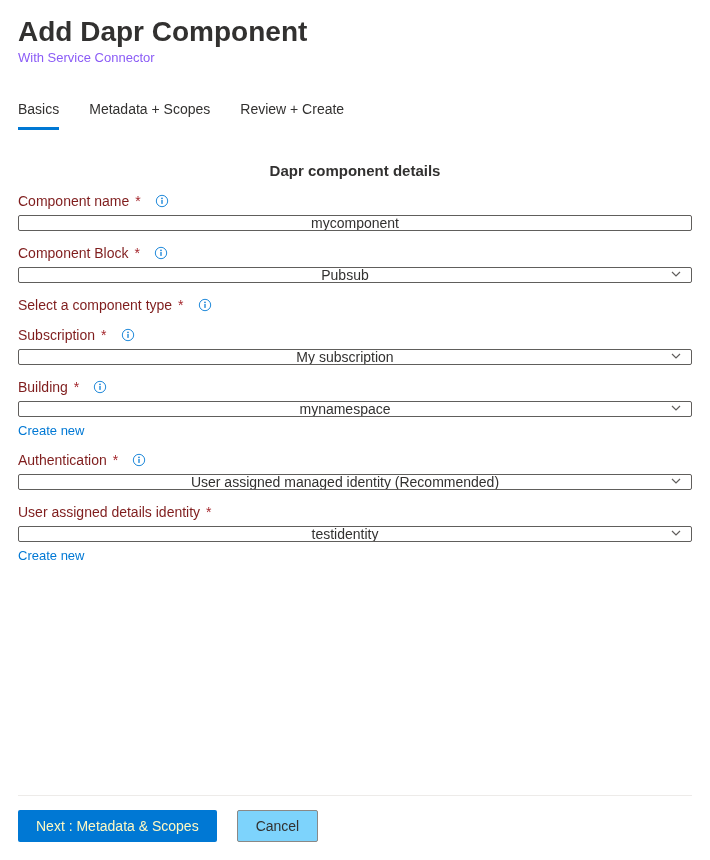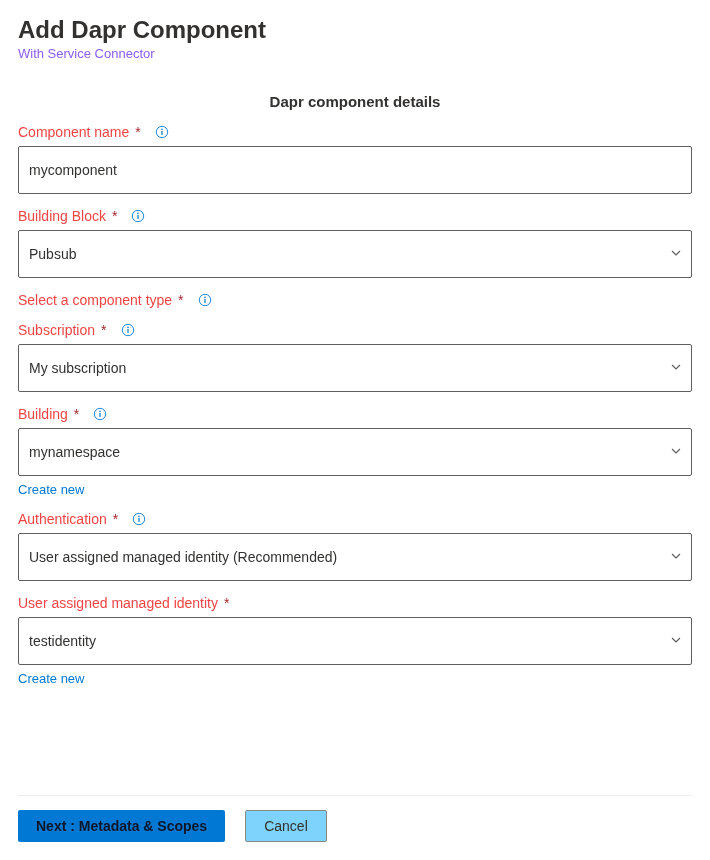--- a/index.html
+++ b/index.html
@@ -6,52 +6,52 @@
   html, body {
     margin: 0; padding: 0;
     font-family: "Segoe UI", -apple-system, BlinkMacSystemFont, sans-serif;
     font-size: 14px;
     color: #323130;
     background: #fff;
     width: 710px; height: 860px;
   }
   .panel { padding: 16px 18px 0 18px; height: 860px; display: flex; flex-direction: column; }
   .header-row { display: flex; justify-content: space-between; align-items: flex-start; }
-  .title { font-size: 24px; font-weight: 600; margin: 0; }
+  .title { font-size: 28px; font-weight: 600; margin: 0; }
   .subtitle { font-size: 13px; color: #8b5cf6; margin: 2px 0 0 0; }
   .close { cursor: pointer; font-size: 18px; line-height: 1; color: #605e5c; padding: 4px; }
   .tabs { display: flex; gap: 30px; margin-top: 30px; border-bottom: none; }
   .tab { padding: 6px 0 10px 0; font-size: 14px; color: #323130; cursor: pointer; }
   .tab.active { color: #323130; border-bottom: 3px solid #0078d4; font-weight: 400; }
   .section-title { font-weight: 700; font-size: 15px; margin: 32px 0 14px 0; text-align: center; }
   .field { margin-bottom: 14px; }
   .field-label-row { display: flex; align-items: center; gap: 4px; margin-bottom: 6px; }
-  .field-label { font-size: 14px; color: #ef4444; }
+  .field-label { font-size: 14px; color: #7f1d1d; }
   .req { color: #a4262c; margin-left: 2px; }
   .info-icon { width:14px; height:14px; display:inline-flex; align-items:center; justify-content:center; margin-left:10px; }
   .info-icon svg { width:14px; height:14px; }
   .text-input {
-    width: 100%; height: 48px; padding: 4px 10px;
+    width: 100%; height: 16px; padding: 4px 10px;
     border: 1px solid #605e5c; border-radius: 2px;
-    font-size: 14px; color: #323130; background: #fff;
+    font-size: 14px; color: #323130; background: #fff; text-align: center;
   }
   .select { position: relative; }
   .select .text-input { padding-right: 30px; cursor: pointer; }
   .chev { position: absolute; right: 10px; top: 50%; transform: translateY(-50%); pointer-events: none; }
   .chev svg { width: 12px; height: 12px; }
   .link { color: #0078d4; font-size: 13px; cursor: pointer; margin-top: 6px; display: inline-block; }
   .footer {
     margin-top: auto;
     padding: 14px 0 18px 0;
     display: flex; gap: 20px;
     border-top: 1px solid #edebe9;
   }
   .btn-primary {
-    background: #0078d4; color: #0f172a; border: none;
-    padding: 8px 18px; font-size: 14px; font-weight: 700;
+    background: #0078d4; color: #fef9c3; border: none;
+    padding: 8px 18px; font-size: 14px; font-weight: 400;
     cursor: pointer; border-radius: 2px;
   }
   .btn-secondary {
     background: #7dd3fc; color: #323130; border: 1px solid #8a8886;
     padding: 6px 18px; font-size: 14px;
     cursor: pointer; border-radius: 2px;
   }
   .body-scroll { flex: 1 1 auto; overflow: hidden; }
 </style>
 </head>
@@ -64,20 +64,25 @@
       <h1 class="title">Add Dapr Component</h1>
       <div class="subtitle">With Service Connector</div>
     </div>
     <div class="close">
       <svg viewBox="0 0 16 16">
           <path d="M3 3l10 10M13 3L3 13" stroke="#605e5c" stroke-width="1.2" fill="none" stroke-linecap="round"></path>
         </svg>
     </div>
   </div>
 
+  <div class="tabs">
+    <div class="tab active">Basics</div>
+    <div class="tab">Metadata + Scopes</div>
+    <div class="tab">Review + Create</div>
+  </div>
 
   <div class="body-scroll">
 
     <div class="section-title">Dapr component details</div>
 
     <div class="field">
       <div class="field-label-row">
         <span class="field-label">Component name</span>
         <span class="req">*</span>
         <span class="info-icon">
@@ -86,21 +91,21 @@
               <circle cx="8" cy="5" r="0.9" fill="#0078d4"></circle>
               <rect x="7.3" y="6.8" width="1.4" height="4.5" fill="#0078d4"></rect>
             </svg>
         </span>
       </div>
       <input class="text-input" type="text" value="mycomponent" style="">
     </div>
 
     <div class="field">
       <div class="field-label-row">
-        <span class="field-label">Building Block</span>
+        <span class="field-label">Component Block</span>
         <span class="req">*</span>
         <span class="info-icon">
           <svg viewBox="0 0 16 16">
               <circle cx="8" cy="8" r="6.5" fill="none" stroke="#0078d4" stroke-width="1"></circle>
               <circle cx="8" cy="5" r="0.9" fill="#0078d4"></circle>
               <rect x="7.3" y="6.8" width="1.4" height="4.5" fill="#0078d4"></rect>
             </svg>
         </span>
       </div>
       <div class="select">
@@ -181,21 +186,21 @@
       <div class="select">
         <input class="text-input" type="text" readonly="" value="User assigned managed identity (Recommended)" style="">
         <span class="chev"><svg viewBox="0 0 12 12">
               <path d="M2 4l4 4 4-4" fill="none" stroke="#605e5c" stroke-width="1.2"></path>
             </svg></span>
       </div>
     </div>
 
     <div class="field">
       <div class="field-label-row">
-        <span class="field-label">User assigned managed identity</span>
+        <span class="field-label">User assigned details identity</span>
         <span class="req">*</span>
       </div>
       <div class="select">
         <input class="text-input" type="text" readonly="" value="testidentity" style="">
         <span class="chev"><svg viewBox="0 0 12 12">
               <path d="M2 4l4 4 4-4" fill="none" stroke="#605e5c" stroke-width="1.2"></path>
             </svg></span>
       </div>
       <span class="link">Create new</span>
     </div>

